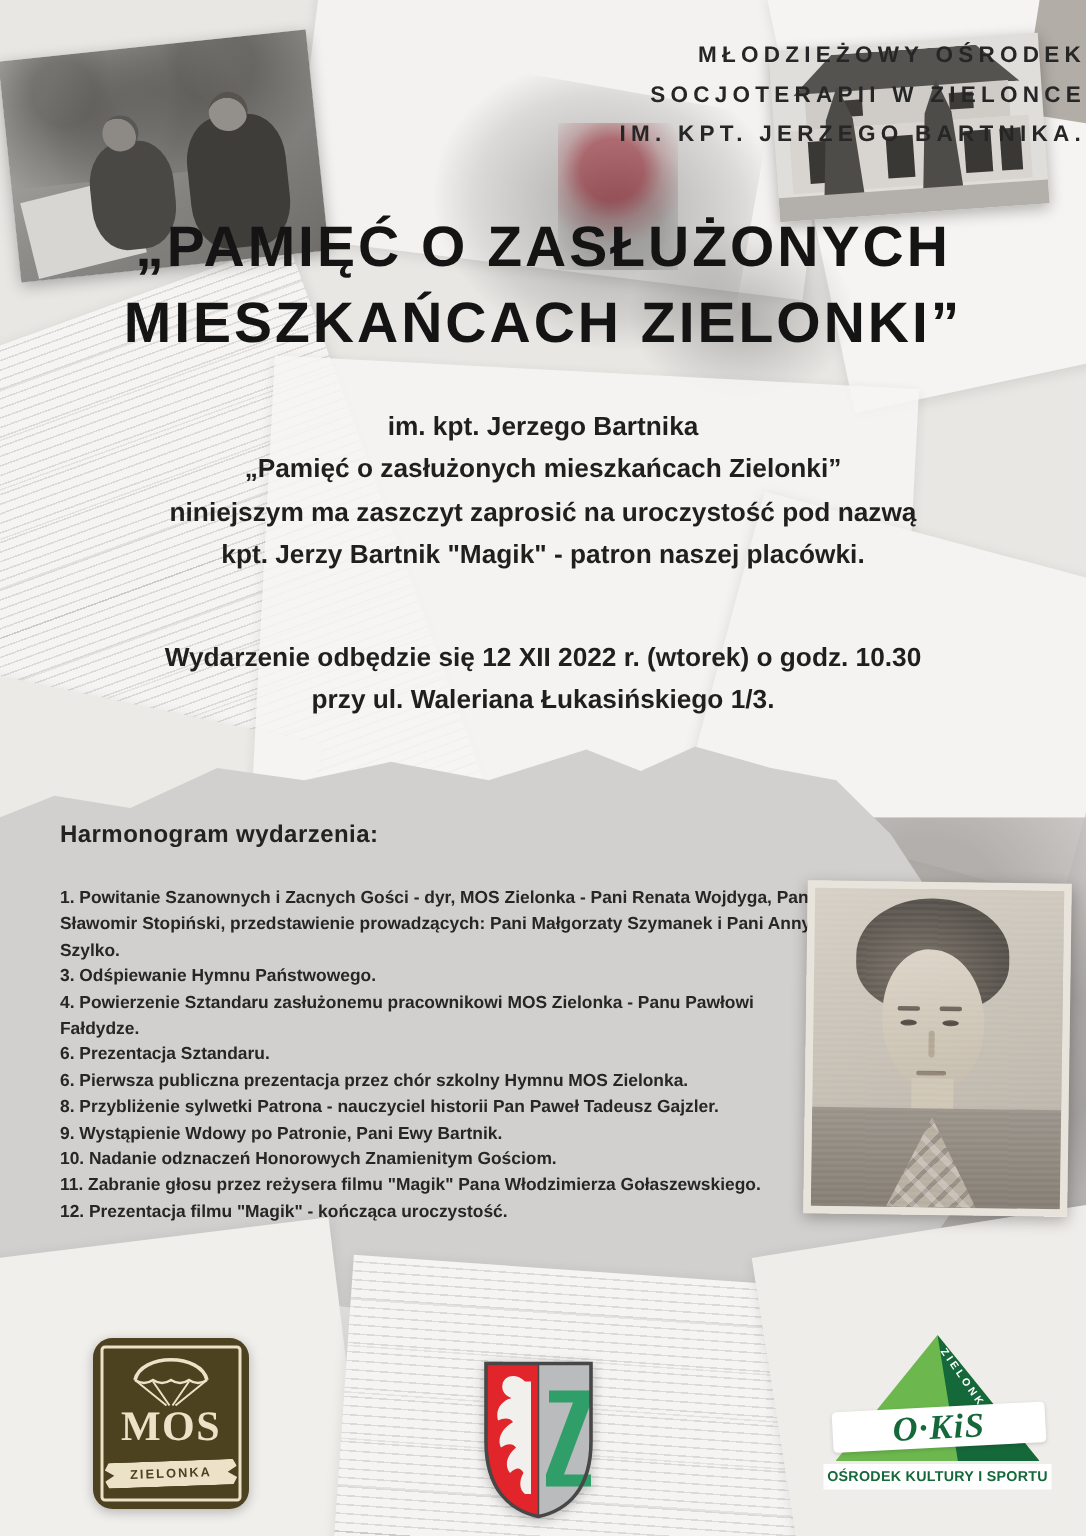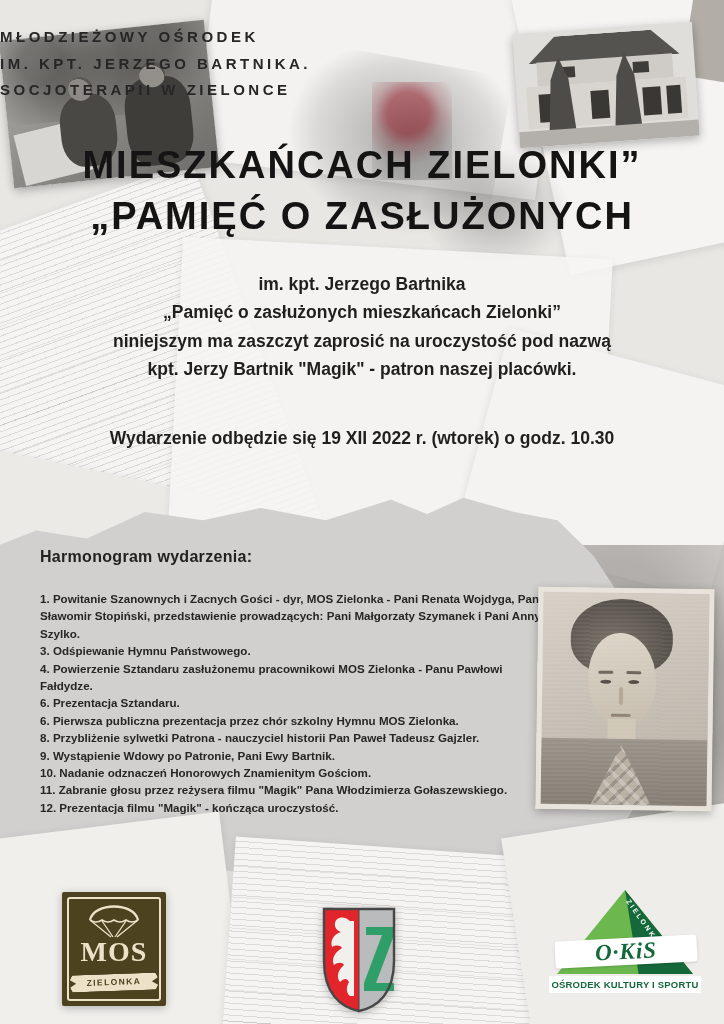--- a/index.html
+++ b/index.html
@@ -84,33 +84,33 @@
   .pt-neck{position:absolute;left:66px;top:126px;width:28px;height:24px;background:#cfc6b6;}
   .pt-jacket{position:absolute;left:0;bottom:0;width:100%;height:66px;
     background:linear-gradient(#9a938a,#847d73);}
   .pt-shirt{position:absolute;left:50px;bottom:0;width:60px;height:60px;
     clip-path:polygon(50% 0,100% 100%,0 100%);
     background:
       repeating-linear-gradient(45deg, rgba(255,255,255,.22) 0 4px, transparent 4px 12px),
       repeating-linear-gradient(-45deg, rgba(0,0,0,.18) 0 3px, transparent 3px 10px),#b7afa2;}
   .pt-grain{position:absolute;inset:0;background:repeating-linear-gradient(0deg, rgba(255,255,255,.05) 0 2px, transparent 2px 4px);}
   
-  .org-header{position:absolute;left:0;top:24px;width:100%;text-align:left;
+  .org-header{position:absolute;left:0;top:24px;width:100%;text-align:right;
     font-size:15px;font-weight:700;letter-spacing:3.5px;line-height:1.78;color:#262626;}
   .main-title{position:absolute;left:0;top:140px;width:100%;text-align:center;
     font-size:38px;font-weight:600;letter-spacing:2px;line-height:1.35;color:#141414;}
   .invite{position:absolute;left:50%;top:270px;transform:translateX(-50%);width:648px;text-align:center;
     font-size:17.5px;font-weight:700;line-height:1.62;color:#1f1f1f;}
   .event-info{position:absolute;left:50%;top:424px;transform:translateX(-50%);width:648px;text-align:center;
     font-size:17.5px;font-weight:700;line-height:1.62;color:#1f1f1f;}
   .sched-heading{position:absolute;left:40px;top:548px;font-size:16px;font-weight:700;letter-spacing:.3px;color:#222;}
   .schedule{position:absolute;left:40px;top:590px;width:505px;font-size:11.6px;font-weight:700;line-height:1.5;color:#262626;}
   .schedule .item{margin:0;}
   
-  .logo-mos{position:absolute;left:62px;top:892px;width:104px;height:114px;background:#4d421f;border-radius:2px;
+  .logo-mos{position:absolute;left:62px;top:892px;width:104px;height:114px;background:#4d421f;border-radius:13px;
     box-shadow:0 2px 8px rgba(0,0,0,.25);}
   .mos-inner{position:absolute;inset:5px;border:2px solid #ece2c8;border-radius:3px;}
   .mos-chute{position:absolute;left:50%;top:6px;transform:translateX(-50%);}
   .mos-abbr{position:absolute;left:0;top:44px;width:100%;text-align:center;
     font-family:"Liberation Serif", serif;font-size:28px;font-weight:700;letter-spacing:1px;color:#ece2c8;}
   .mos-banner{position:absolute;left:50%;top:82px;transform:translateX(-50%) rotate(-2deg);width:88px;height:17px;
     background:#ece2c8;clip-path:polygon(3% 0,97% 0,100% 28%,93% 50%,100% 72%,97% 100%,3% 100%,0 72%,7% 50%,0 28%);
     text-align:center;font-size:8.5px;font-weight:700;letter-spacing:1.4px;color:#4d421f;line-height:17px;}
   .logo-herb{position:absolute;left:320px;top:905px;width:78px;height:108px;filter:drop-shadow(0 2px 4px rgba(0,0,0,.25));}
   .logo-okis{position:absolute;left:557px;top:890px;width:136px;height:110px;}
@@ -167,38 +167,39 @@
     <div class="pb-win pb-w2"></div>
     <div class="pb-win pb-w3"></div>
     <div class="pb-win pb-w4"></div>
     <div class="pb-tree pb-t1"></div>
     <div class="pb-tree pb-t2"></div>
     <div class="pb-ground"></div>
   </div>
 
   <div class="org-header">
     <div>MŁODZIEŻOWY OŚRODEK</div>
+    <div>SOCJOTERAPII W ZIELONCE</div>
     <div>IM. KPT. JERZEGO BARTNIKA.</div>
-    <div>SOCJOTERAPII W ZIELONCE</div>
   </div>
 
   <div class="main-title">
+    <div>„PAMIĘĆ O ZASŁUŻONYCH</div>
     <div>MIESZKAŃCACH ZIELONKI”</div>
-    <div>„PAMIĘĆ O ZASŁUŻONYCH</div>
   </div>
 
   <div class="invite">
     <div>im. kpt. Jerzego Bartnika</div>
     <div>„Pamięć o zasłużonych mieszkańcach Zielonki”</div>
     <div>niniejszym ma zaszczyt zaprosić na uroczystość pod nazwą</div>
     <div>kpt. Jerzy Bartnik "Magik" - patron naszej placówki.</div>
   </div>
 
   <div class="event-info">
-    <div>Wydarzenie odbędzie się 19 XII 2022 r. (wtorek) o godz. 10.30</div>
+    <div>Wydarzenie odbędzie się 12 XII 2022 r. (wtorek) o godz. 10.30</div>
+    <div>przy ul. Waleriana Łukasińskiego 1/3.</div>
   </div>
 
   <div class="sched-heading">Harmonogram wydarzenia:</div>
   <div class="schedule">
     <div class="item">1. Powitanie Szanownych i Zacnych Gości - dyr, MOS Zielonka - Pani Renata Wojdyga, Pan Sławomir Stopiński, przedstawienie prowadzących: Pani Małgorzaty Szymanek i Pani Anny Szylko.</div>
     <div class="item">3. Odśpiewanie Hymnu Państwowego.</div>
     <div class="item">4. Powierzenie Sztandaru zasłużonemu pracownikowi MOS Zielonka - Panu Pawłowi Fałdydze.</div>
     <div class="item">6. Prezentacja Sztandaru.</div>
     <div class="item">6. Pierwsza publiczna prezentacja przez chór szkolny Hymnu MOS Zielonka.</div>
     <div class="item">8. Przybliżenie sylwetki Patrona - nauczyciel historii Pan Paweł Tadeusz Gajzler.</div>

